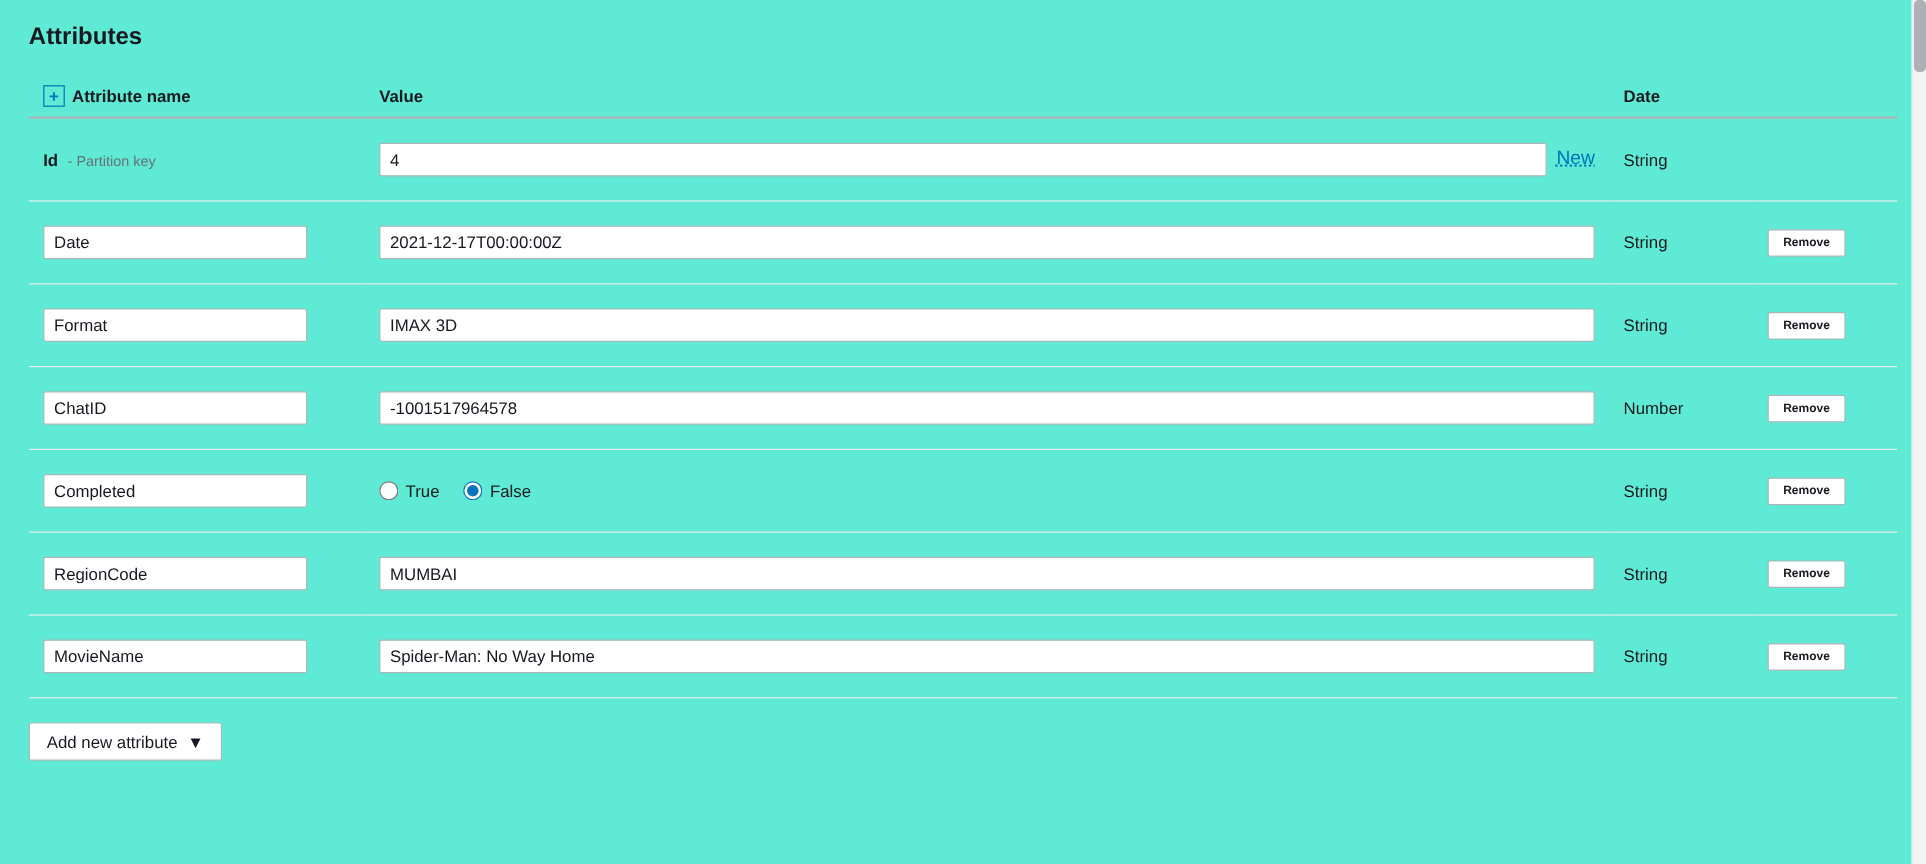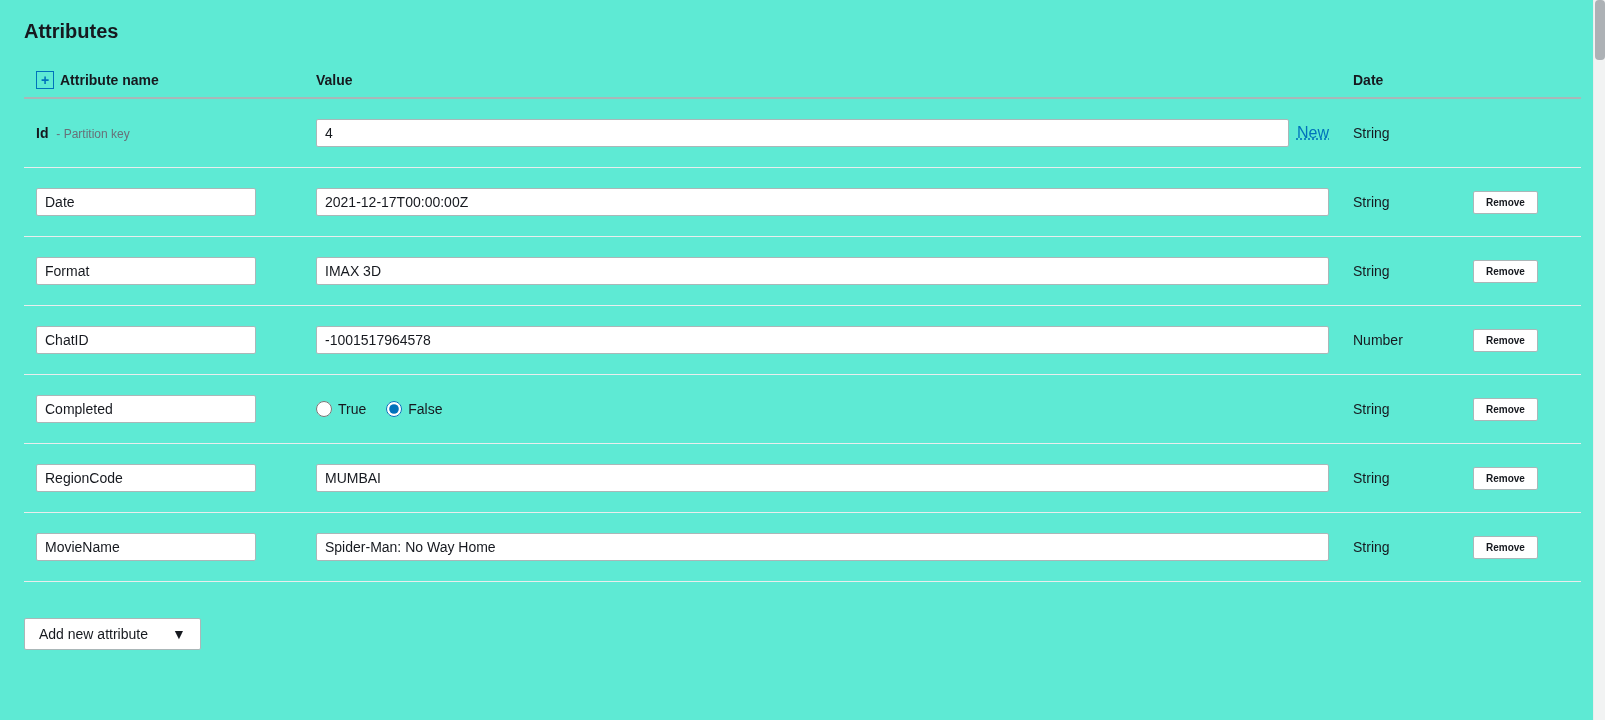--- a/index.html
+++ b/index.html
@@ -141,32 +141,32 @@
       cursor: pointer;
     }
     .radio-option input[type="radio"] {
       width: 16px;
       height: 16px;
       cursor: pointer;
       accent-color: #0073bb;
     }
 
     .add-new-attr-btn {
-      margin-top: 20px;
+      margin-top: 4px;
       border: 1px solid #aab7b8;
       background: #fff;
       border-radius: 2px;
       padding: 7px 14px;
       font-size: 14px;
       font-weight: 400;
       cursor: pointer;
       color: #16191f;
       display: inline-flex;
       align-items: center;
-      gap: 24px;
+      gap: 8px;
     }
 
     
     .scroll-track {
       position: absolute;
       right: 0;
       top: 0;
       bottom: 0;
       width: 12px;
       background: #f2f3f3;

